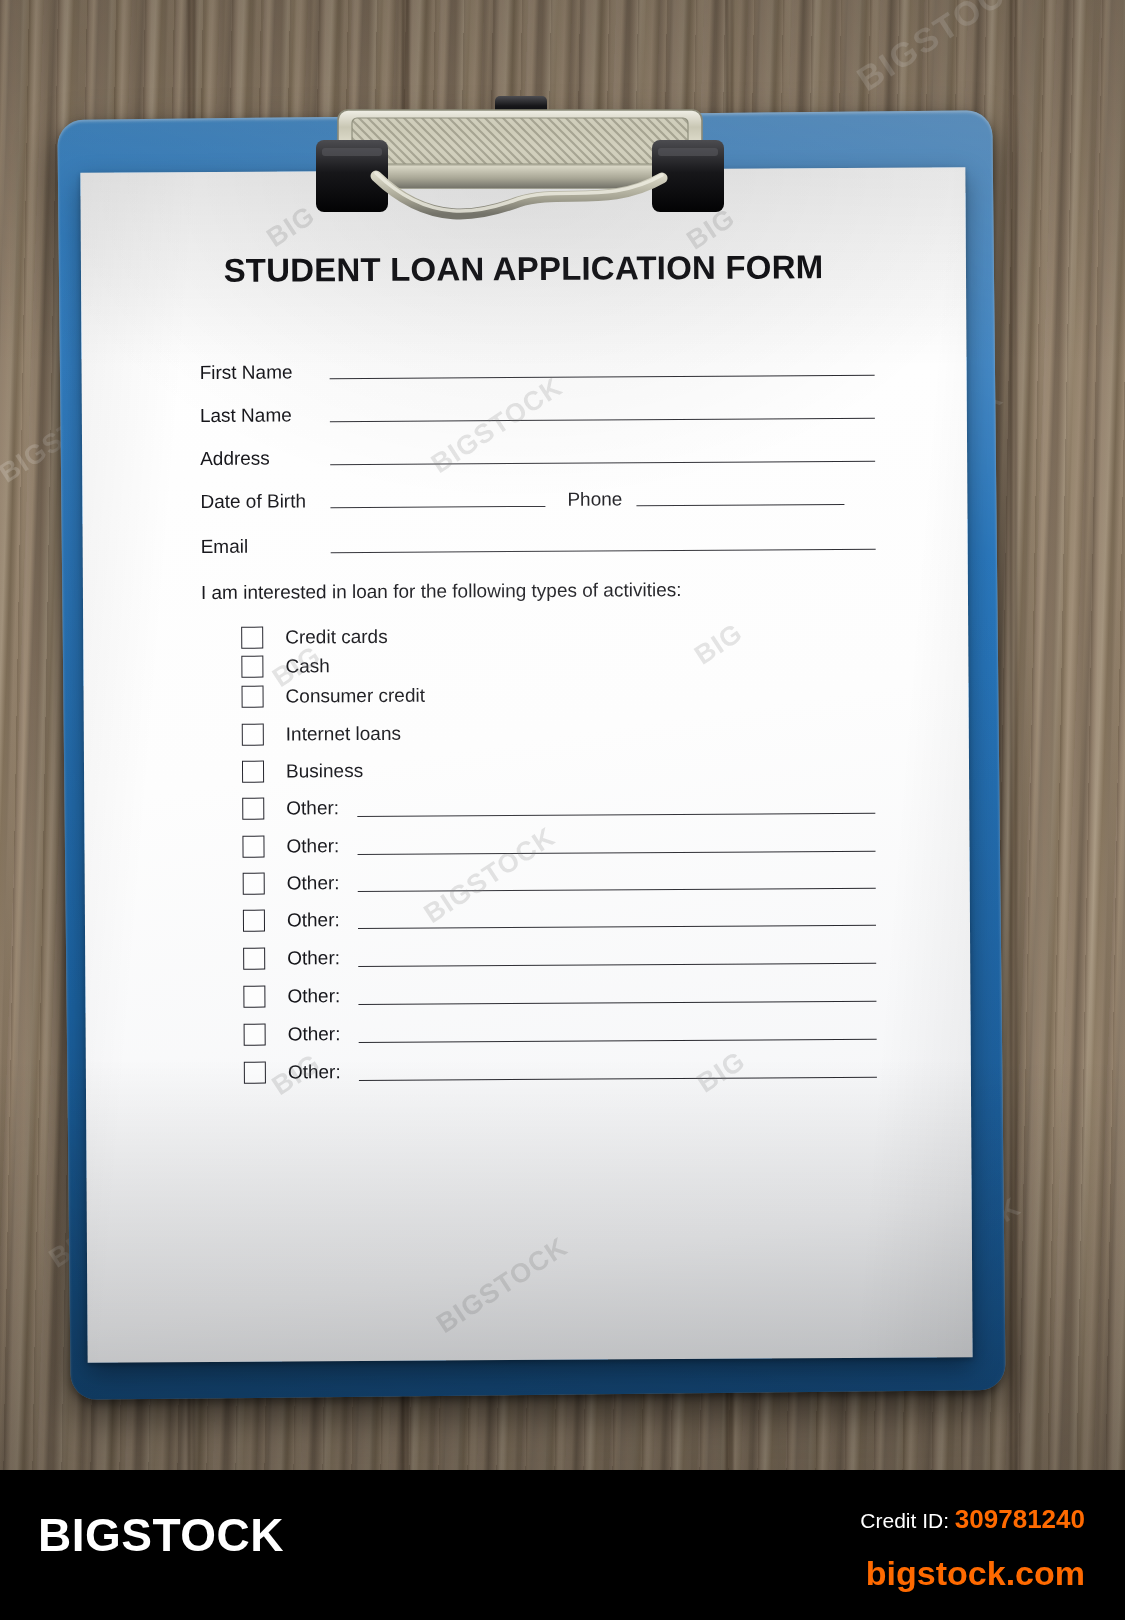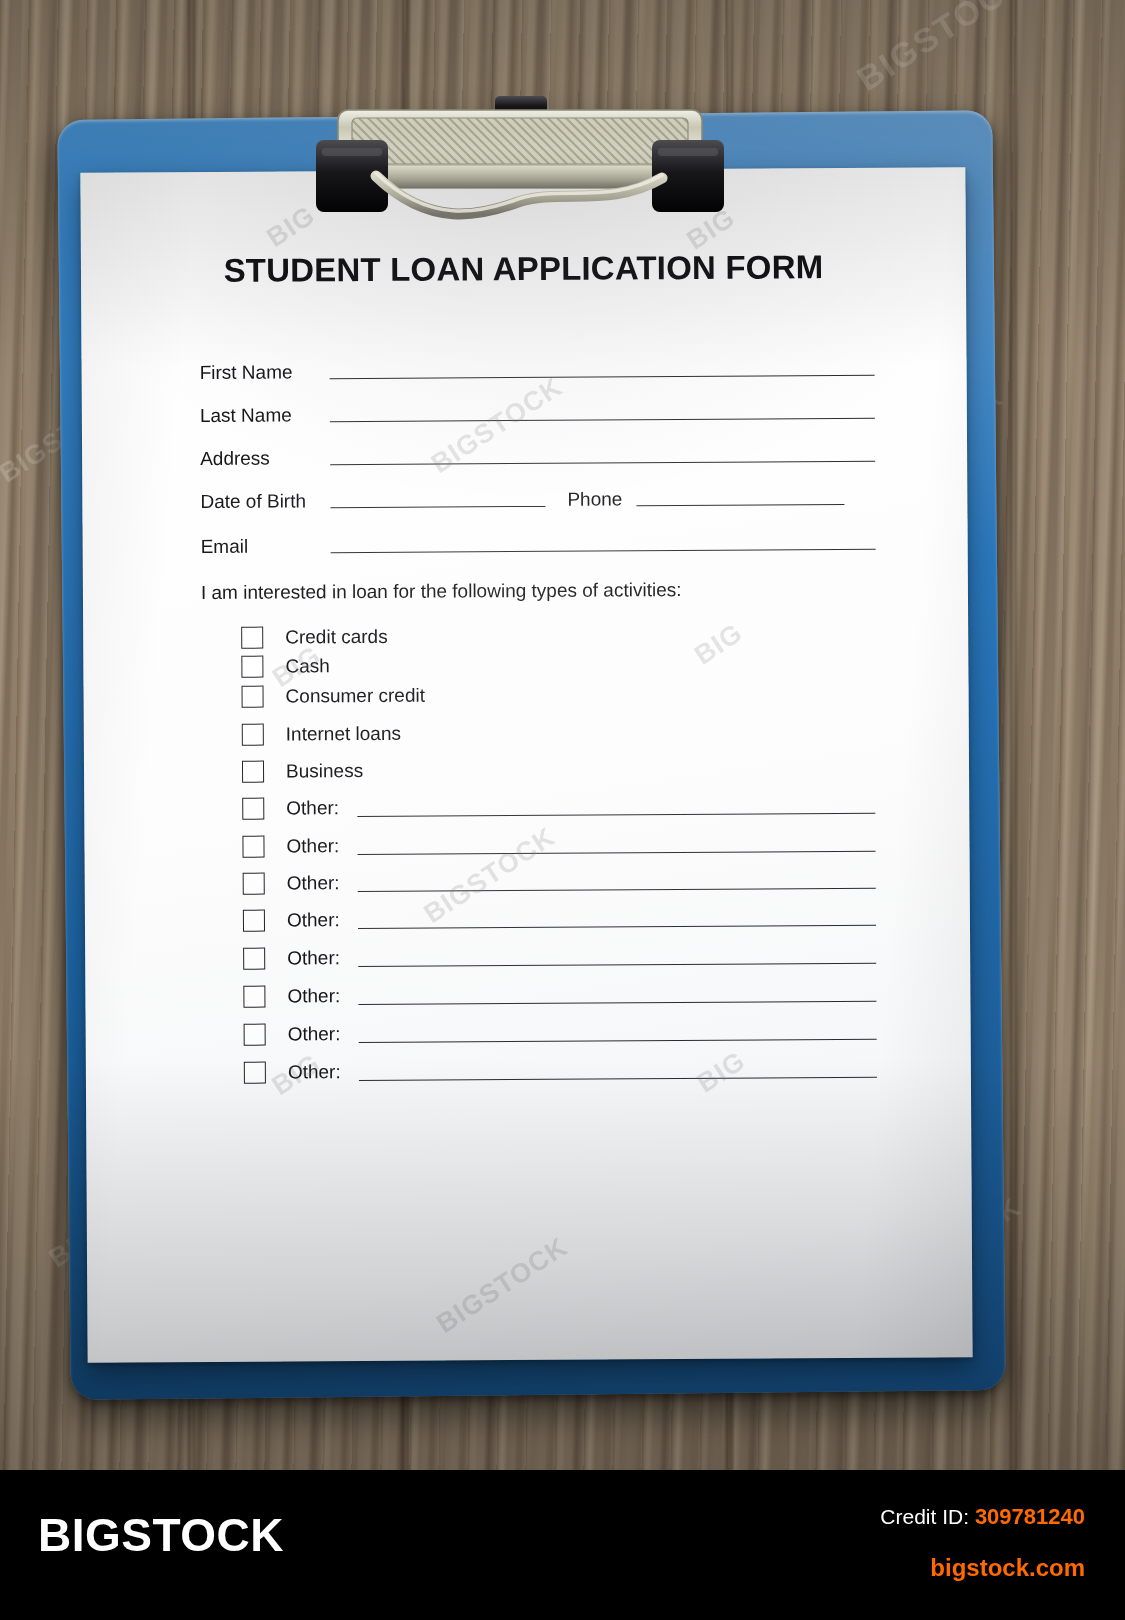--- a/index.html
+++ b/index.html
@@ -229,29 +229,29 @@
     right: 40px;
     top: 34px;
     color: #ffffff;
     font-size: 21px;
     text-align: right;
     white-space: nowrap;
   }
   #image-id .idnum {
     color: #ff6a00;
     font-weight: bold;
-    font-size: 22px;
+    font-size: 26px;
     margin-top: 20px;
   }
   #site {
     position: absolute;
     right: 40px;
     top: 84px;
     color: #ff6a00;
-    font-size: 24px;
+    font-size: 34px;
     font-weight: bold;
   }
 </style>
 </head>
 <body>
 
 <div id="scene">
   <div class="plank-seam" style="left:188px;"></div>
   <div class="plank-seam" style="left:402px;"></div>
   <div class="plank-seam" style="left:726px;"></div>

